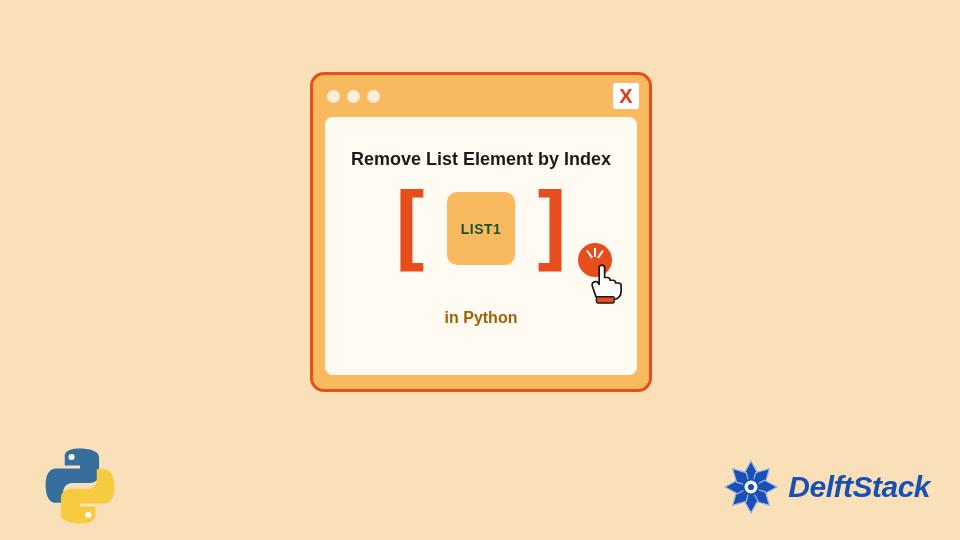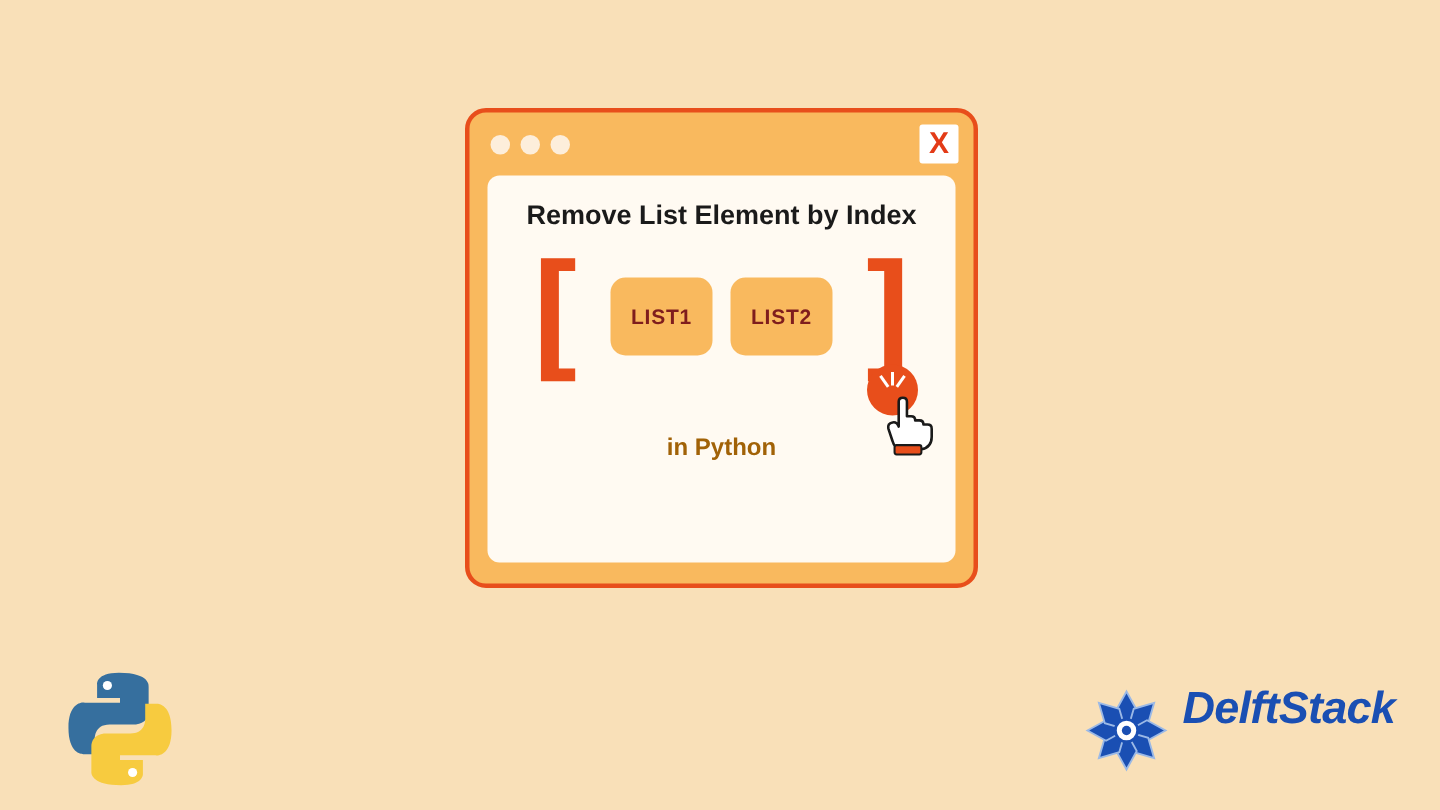--- a/index.html
+++ b/index.html
@@ -50,46 +50,46 @@
     display: flex;
     flex-direction: column;
     align-items: center;
     position: relative;
   }
   .heading {
     font-size: 18px;
     font-weight: 700;
     color: #1a1a1a;
     text-align: center;
-    margin-top: 4px;
+    margin-top: 20px;
   }
   .list-row {
     display: flex;
     align-items: center;
     justify-content: center;
     margin-top: 22px;
     gap: 10px;
     position: relative;
   }
   .bracket {
     color: #e84e1b;
     font-size: 92px;
     font-weight: 900;
     line-height: 70px;
     font-family: Consolas, monospace;
   }
   .chips { display: flex; gap: 12px; }
   .chip {
-    width: 68px; height: 52px;
+    width: 68px; height: 73px;
     background: #f9b95e;
     border-radius: 10px;
     display: flex; align-items: center; justify-content: center;
     font-weight: 800;
     font-size: 14px;
-    color: #7f1d1d;
+    color: #14532d;
     letter-spacing: 0.5px;
   }
   .subheading {
     font-size: 16px;
     font-weight: 700;
     color: #a16207;
     margin-top: 44px;
   }
   .cursor-group {
     position: absolute;
@@ -125,21 +125,21 @@
     width: 44px; height: 48px;
   }
   .python-logo {
     position: absolute;
     left: 38px; bottom: 12px;
     width: 84px; height: 84px;
   }
   .brand {
     position: absolute;
     right: 30px; bottom: 22px;
-    display: flex; align-items: flex-start; gap: 6px;
+    display: flex; align-items: center; gap: 6px;
   }
   .brand-text {
     font-size: 30px;
     font-weight: 700;
     font-style: italic;
     color: #1a4fb3;
     letter-spacing: -0.5px;
   }
   .brand-icon { width: 62px; height: 62px; }
 </style>
@@ -158,21 +158,20 @@
     </div>
   </div>
 
   <div class="content">
     <div class="heading">Remove List Element by Index</div>
 
     <div class="list-row">
       <span class="bracket">[</span>
       <div class="chips">
         <div class="chip">LIST1</div>
-        <div class="chip">LIST2</div>
       </div>
       <span class="bracket">]</span>
     </div>
 
     <div class="subheading">in Python</div>
 
     <div class="cursor-group">
       <div class="click-circle"></div>
       <div class="click-lines">
         <span></span>

